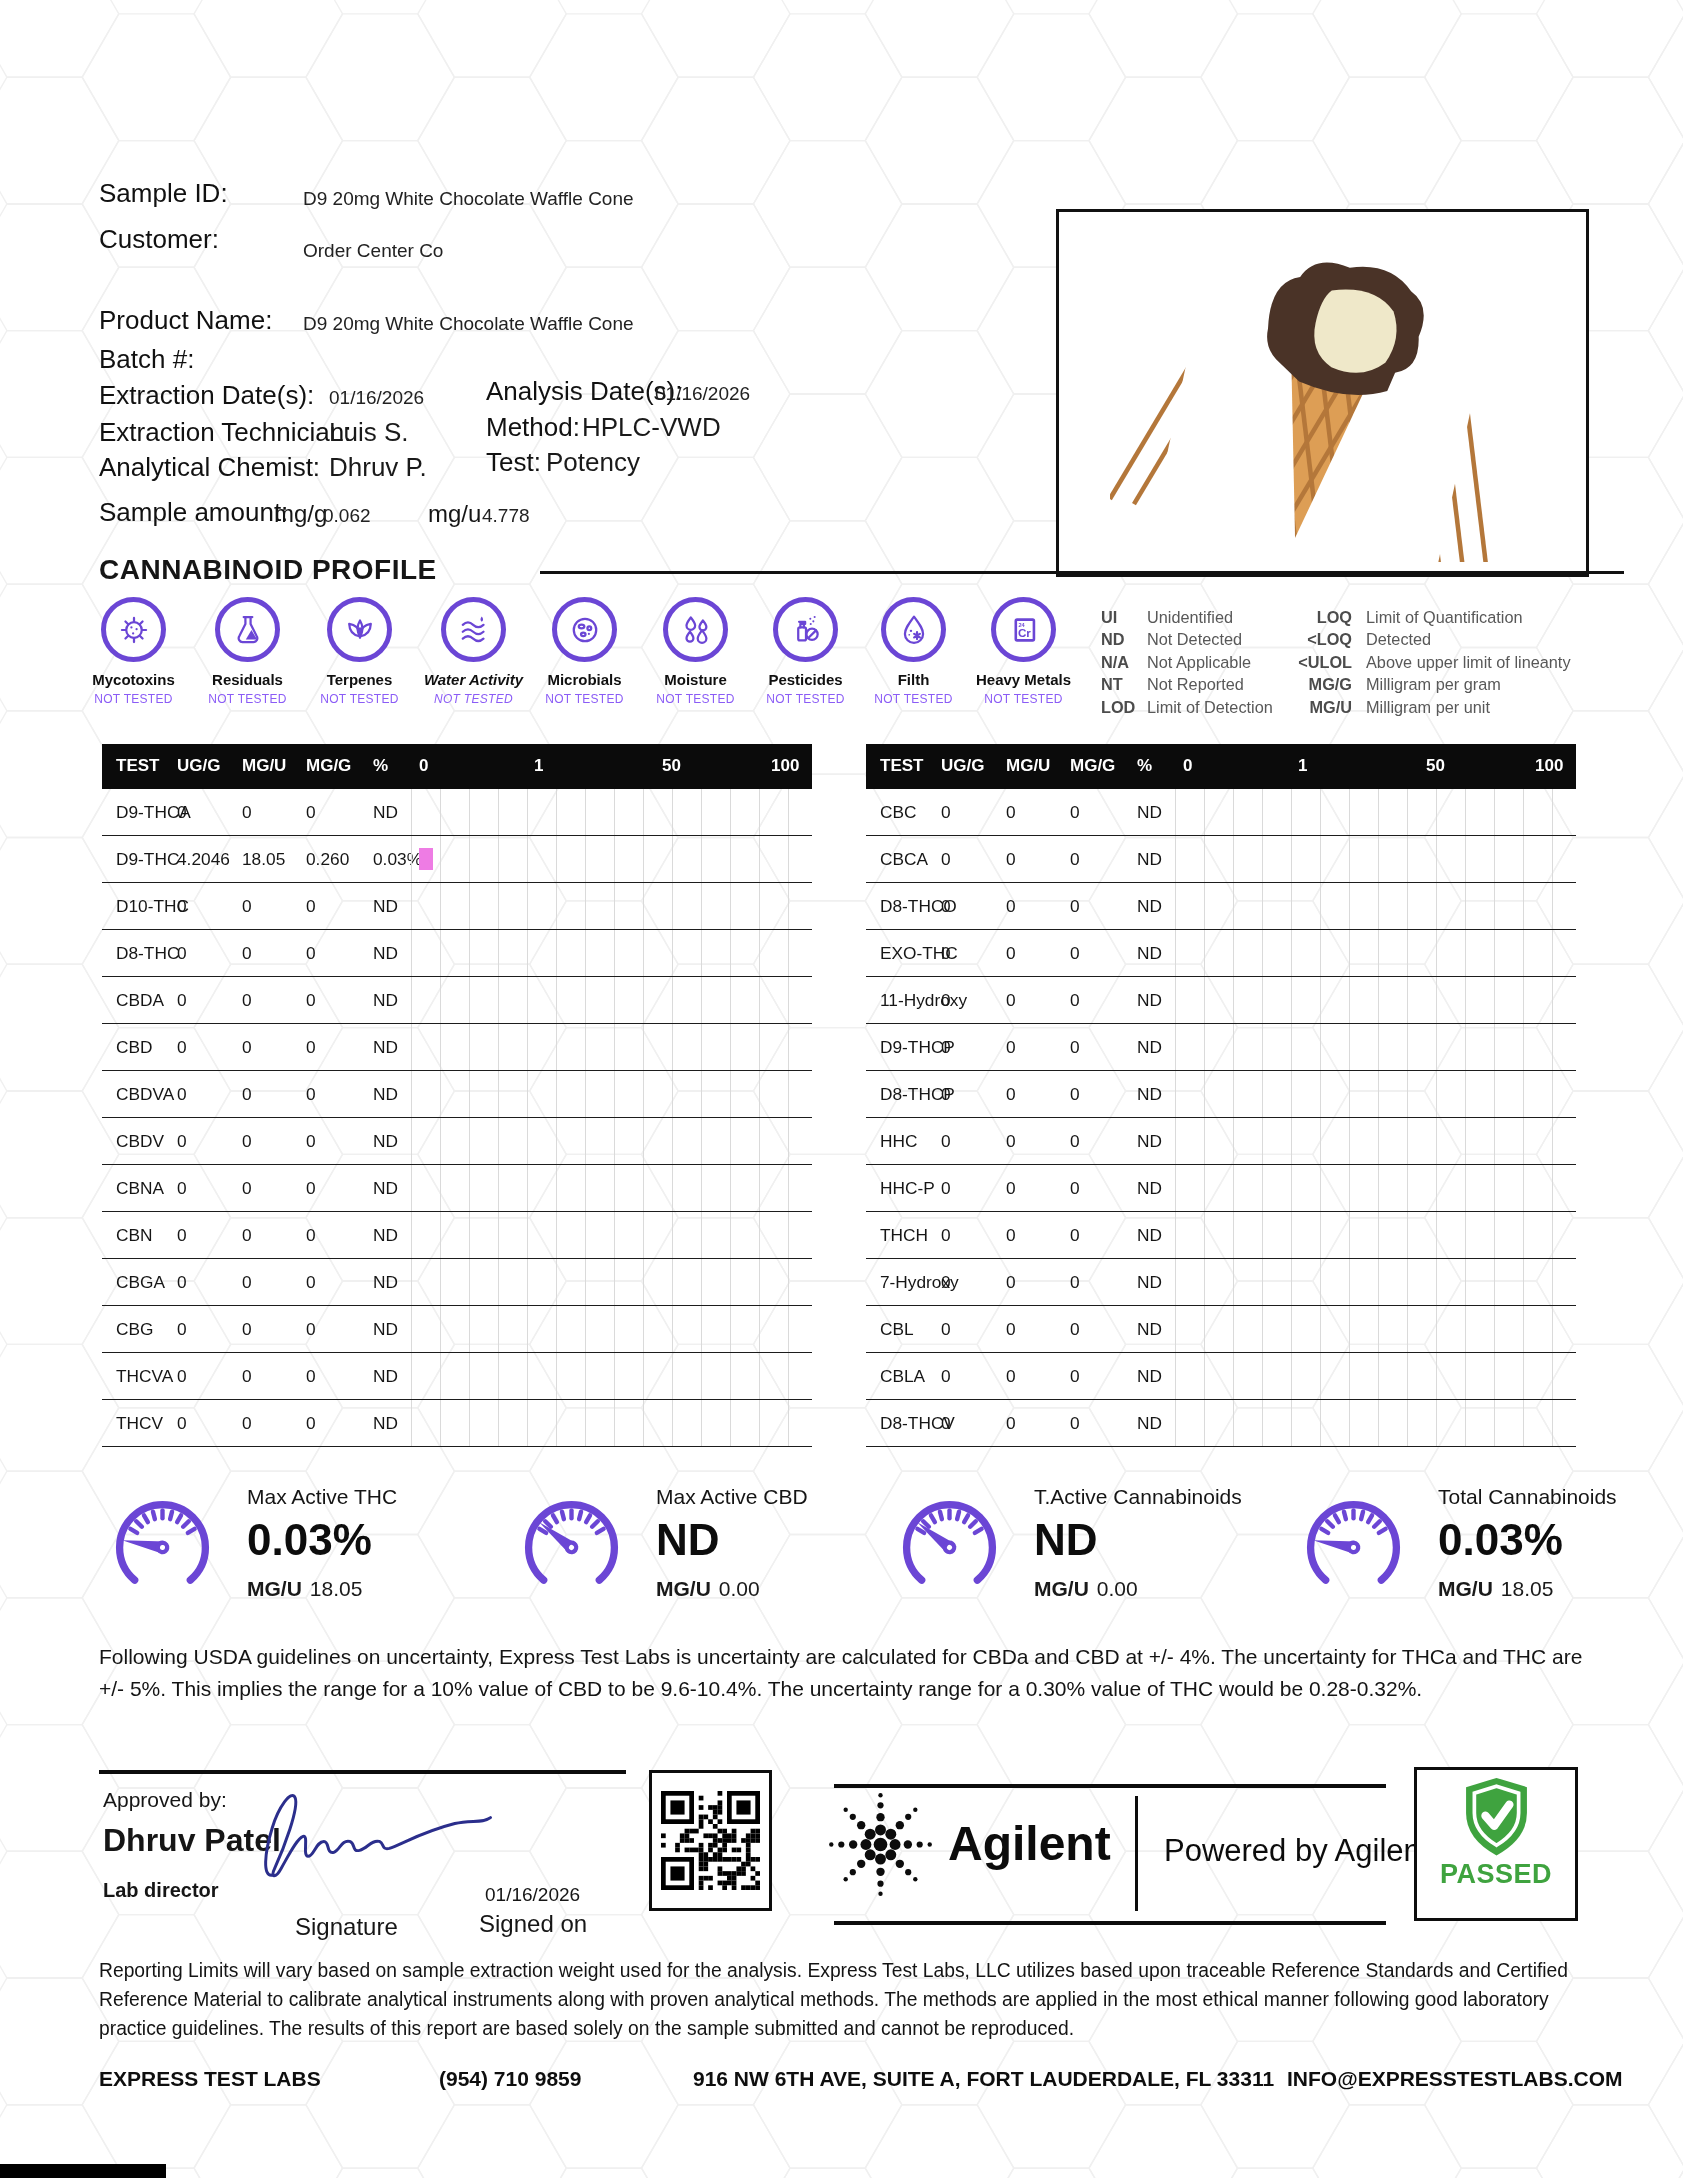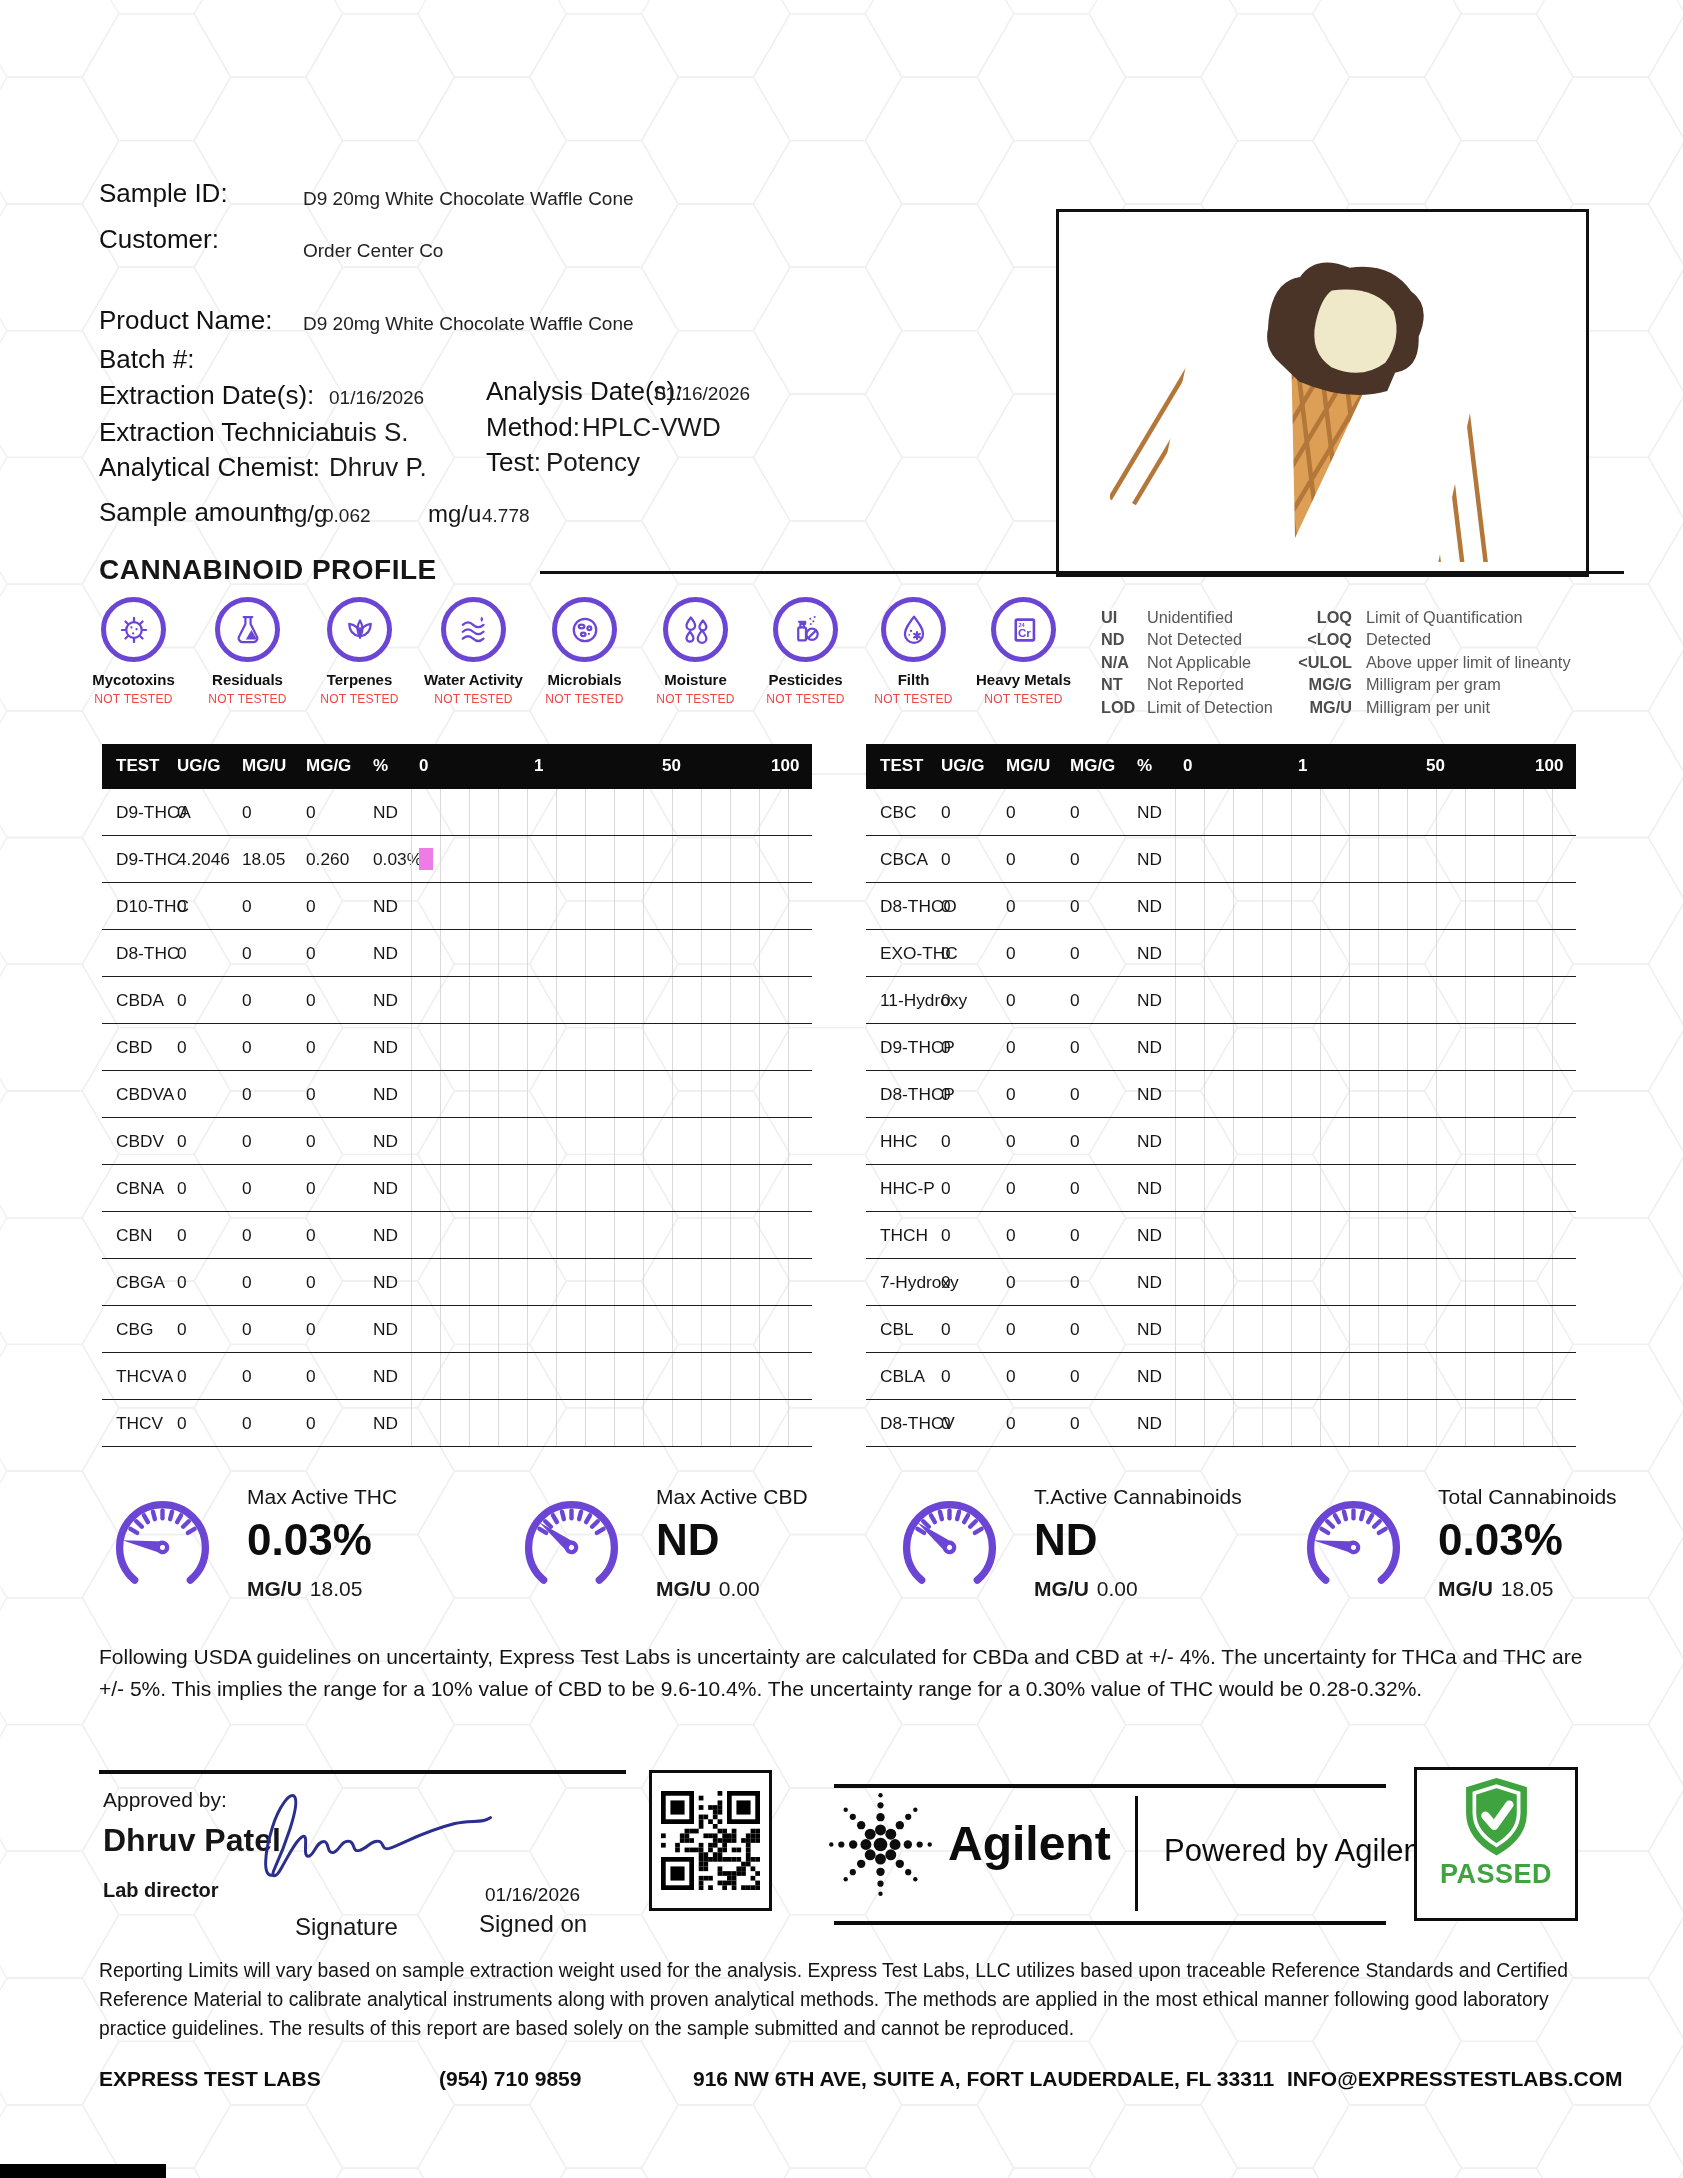--- a/index.html
+++ b/index.html
@@ -29,21 +29,21 @@
   
   .sect-title{left:99px;top:554px;font-size:28px;font-weight:800;letter-spacing:0.5px;}
   .sect-line{left:540px;top:571px;width:1084px;height:3px;background:#111;}
 
   
   #screens-row{left:0;top:0;width:1683px;height:129px;}
   .screen{position:absolute;top:597px;width:113px;text-align:center;}
   .screen-circle{width:55px;height:55px;border:5px solid var(--accent);border-radius:50%;
                  margin:0 auto;display:flex;align-items:center;justify-content:center;background:#fff;}
   .screen-label{margin-top:9px;font-size:15px;font-weight:700;color:#101010;}
-  .screen-status{margin-top:4px;font-size:12px;color:#ef4444;letter-spacing:0.3px;}
+  .screen-status{margin-top:4px;font-size:12px;color:#8b5cf6;letter-spacing:0.3px;}
 
   
   .lg-col{position:absolute;top:608px;}
   #legend-col1{left:1101px;}
   #legend-col2{left:1271px;}
   .lg-row{height:22.4px;font-size:16.3px;color:#585858;white-space:nowrap;}
   .lg-abbr{display:inline-block;font-weight:700;color:#4c4c4c;}
   #legend-col1 .lg-abbr{width:46px;}
   #legend-col2 .lg-abbr{width:81px;text-align:right;margin-right:14px;}
 
@@ -543,21 +543,21 @@
           <svg viewBox="0 0 44 44" width="38" height="38" fill="none" stroke="#6b46d5" stroke-width="2.6" stroke-linecap="round" stroke-linejoin="round">
             <path d="M22 11 Q27.5 20 22 30 Q16.5 20 22 11 Z"></path>
             <path d="M21 29 Q10 27 9.5 15 Q20 17 21.5 25"></path>
             <path d="M23 29 Q34 27 34.5 15 Q24 17 22.5 25"></path>
             <line x1="22" y1="20" x2="22" y2="31"></line>
           </svg>
         </div>
     <div class="screen-label">Terpenes</div>
     <div class="screen-status">NOT TESTED</div>
   </div>
-      <div class="screen" style="left: 417px;">
+      <div class="screen" style="left: 417px; font-style: italic;">
     <div class="screen-circle">
           <svg viewBox="0 0 44 44" width="38" height="38" fill="none" stroke="#6b46d5" stroke-width="2.6" stroke-linecap="round" stroke-linejoin="round">
             <path d="M9 16 q6 -5.5 12 0 t12 0"></path>
             <path d="M9 24 q6 -5.5 12 0 t12 0"></path>
             <path d="M9 32 q6 -5.5 12 0 t12 0"></path>
             <path d="M31 6.5 q3 3.8 0 6 q-3 -2.2 0 -6 Z" fill="#6b46d5" stroke="none"></path>
           </svg>
         </div>
     <div class="screen-label">Water Activity</div>
     <div class="screen-status">NOT TESTED</div>

